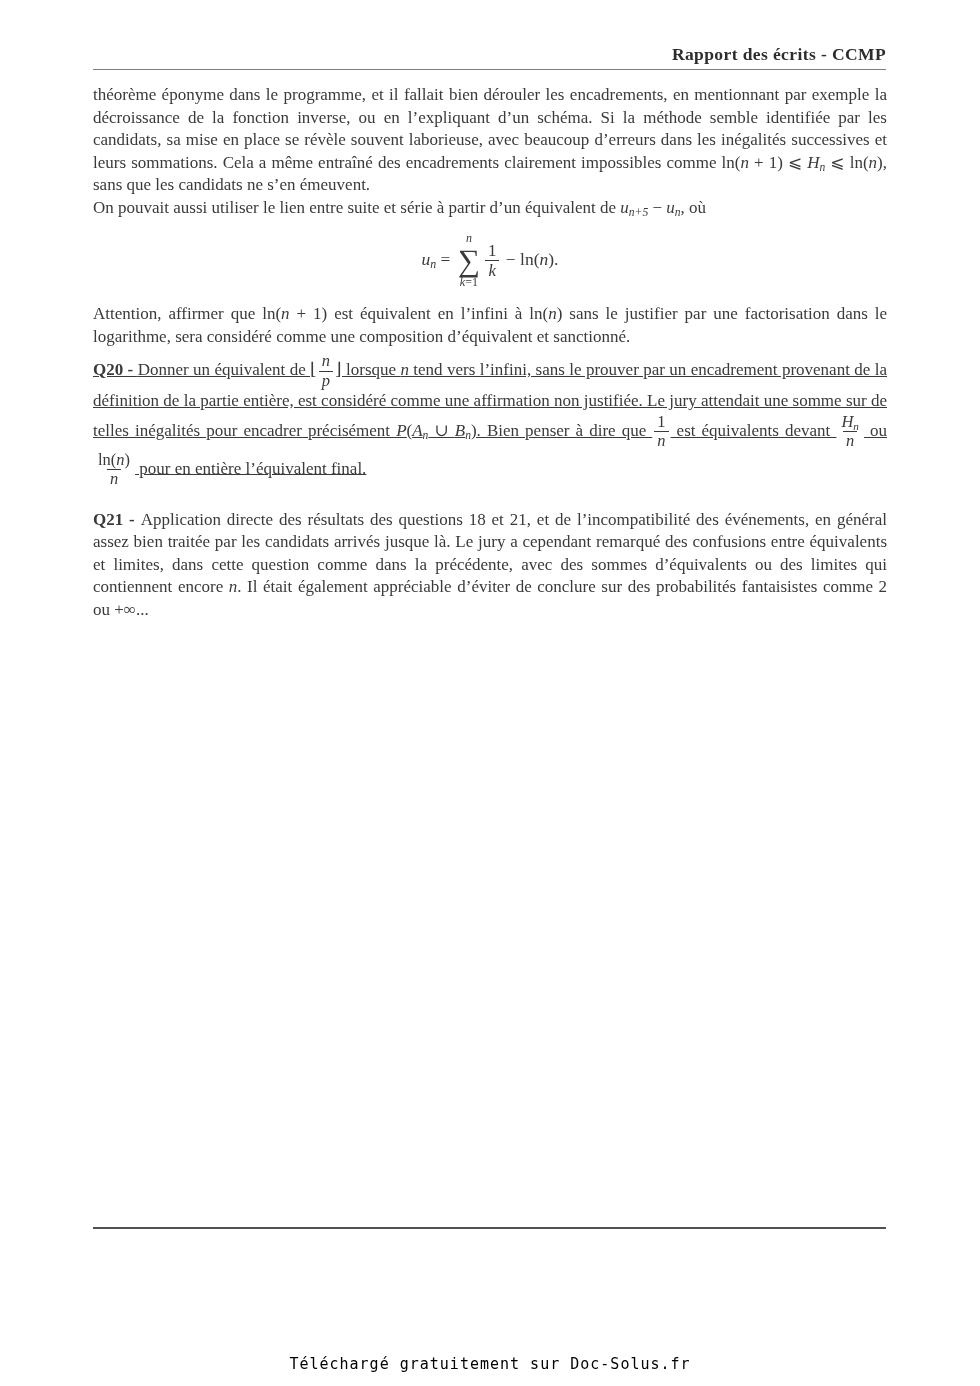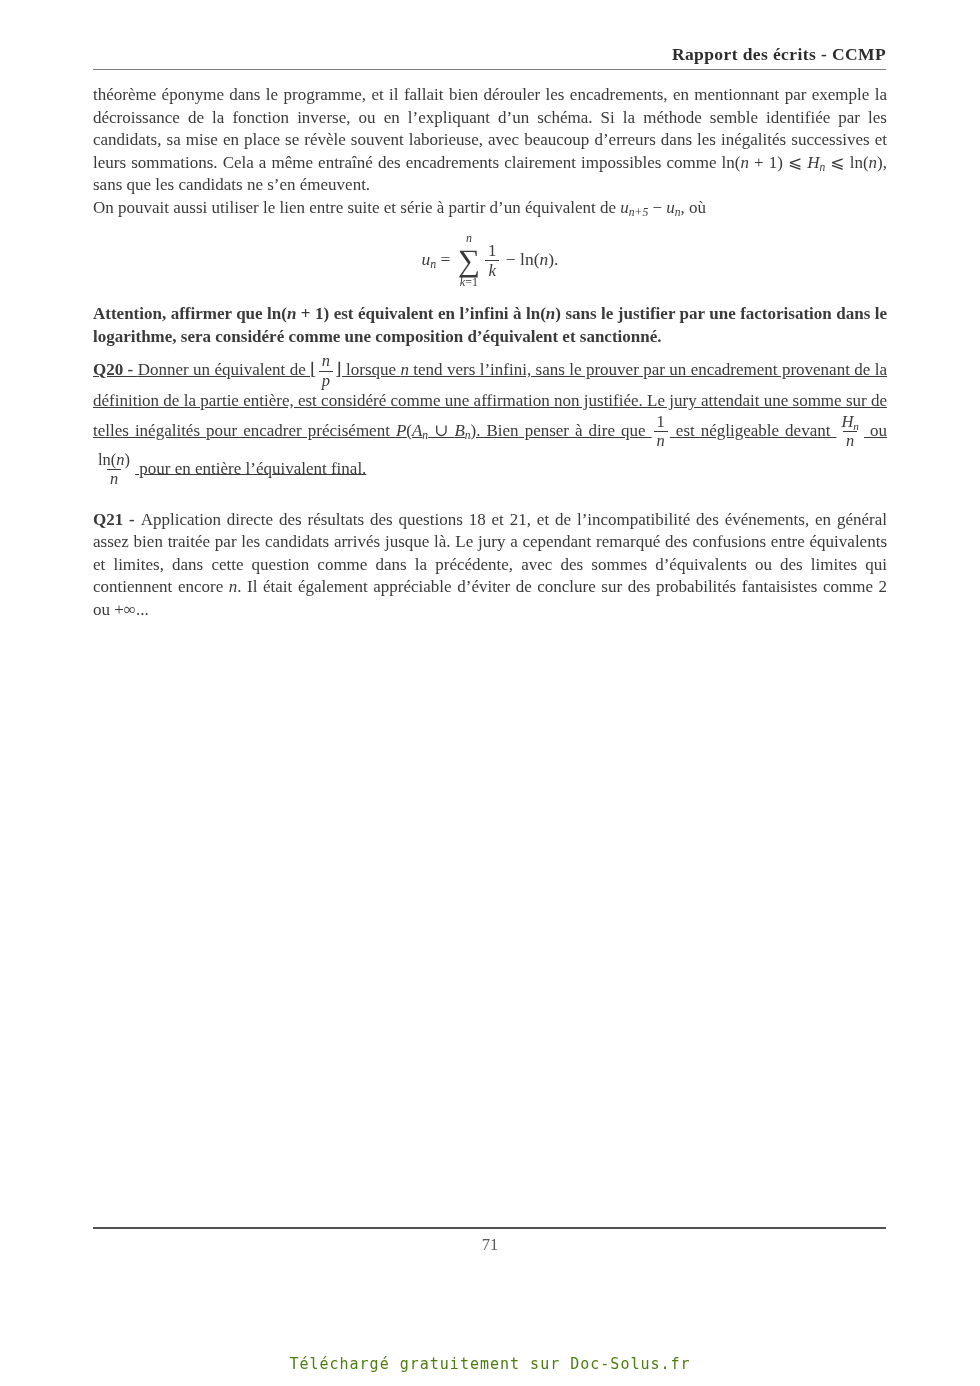--- a/index.html
+++ b/index.html
@@ -13,21 +13,21 @@
   }
   .header-rule{
     position:absolute;top:69px;left:93px;width:793px;height:0;
     border:0;border-top:1.5px solid #7d7d7d;margin:0;
   }
   .content{
     position:absolute;top:84px;left:93px;width:794px;
     font-size:17px;line-height:22.6px;text-align:justify;
   }
   .para{margin:0;}
-  .p-attention{margin-top:7px;font-weight:bold;}
+  .p-attention{margin-top:7px;}
   .p-q20{margin-top:4px;text-decoration:underline;}
   .p-q21{margin-top:20px;}
   .rm{font-style:normal;}
   .it{font-style:italic;}
   .bf{font-weight:bold;}
   .sub{font-size:68%;font-style:italic;vertical-align:-0.25em;line-height:0;}
   .frac{
     display:inline-flex;flex-direction:column;align-items:center;
     vertical-align:middle;margin:0 2px;line-height:1.12;font-size:0.97em;
   }
@@ -54,21 +54,21 @@
     position:absolute;top:1227px;left:93px;width:793px;height:0;
     border:0;border-top:2px solid #515151;margin:0;
   }
   .page-number{
     position:absolute;top:1235px;left:0;width:980px;text-align:center;
     font-size:16.5px;color:#5a5a5a;
   }
   .watermark{
     position:absolute;top:1355px;left:0;width:980px;text-align:center;
     font-family:"DejaVu Sans Mono","Liberation Mono",monospace;
-    font-size:15px;color:#4d7c0f;letter-spacing:1px;
+    font-size:15px;color:#000000;letter-spacing:1px;
   }
 </style>
 </head>
 <body>
 
 <div class="page">
 
   <div class="header-title">Rapport des écrits - CCMP</div>
   <hr class="header-rule">
 
@@ -85,28 +85,27 @@
           <span class="den"><span class="it">k</span></span>
         </span><span class="rm"> − ln(</span><span class="it">n</span><span class="rm">).</span></div>
 
     <p class="para p-attention"><span class="rm">Attention, affirmer que ln(</span><span class="it">n</span><span class="rm"> + 1) est équivalent en l’infini à ln(</span><span class="it">n</span><span class="rm">) sans le justifier par une factorisation dans le logarithme, sera considéré comme une composition d’équivalent et sanctionné.</span></p>
     <p class="para p-q20"><span class="bf">Q20 - </span><span class="rm">Donner un équivalent de ⌊</span><span class="frac">
           <span class="num"><span class="it">n</span></span>
           <span class="den"><span class="it">p</span></span>
         </span><span class="rm">⌋ lorsque </span><span class="it">n</span><span class="rm"> tend vers l’infini, sans le prouver par un encadrement provenant de la définition de la partie entière, est considéré comme une affirmation non justifiée. Le jury attendait une somme sur de telles inégalités pour encadrer précisément </span><span class="it">P</span><span class="rm">(</span><span class="it">A</span><span class="sub">n</span><span class="rm"> ∪ </span><span class="it">B</span><span class="sub">n</span><span class="rm">). Bien penser à dire que </span><span class="frac">
           <span class="num"><span class="rm">1</span></span>
           <span class="den"><span class="it">n</span></span>
-        </span><span class="rm"> est négligeable devant </span><span class="frac">
+        </span><span class="rm"> est équivalents devant </span><span class="frac">
           <span class="num"><span class="it">H</span><span class="sub">n</span></span>
           <span class="den"><span class="it">n</span></span>
         </span><span class="rm"> ou </span><span class="frac">
           <span class="num"><span class="rm">ln(</span><span class="it">n</span><span class="rm">)</span></span>
           <span class="den"><span class="it">n</span></span>
         </span><span class="rm"> pour en entière l’équivalent final.</span></p>
     <p class="para p-q21"><span class="bf">Q21 - </span><span class="rm">Application directe des résultats des questions 18 et 21, et de l’incompatibilité des événements, en général assez bien traitée par les candidats arrivés jusque là. Le jury a cependant remarqué des confusions entre équivalents et limites, dans cette question comme dans la précédente, avec des sommes d’équivalents ou des limites qui contiennent encore </span><span class="it">n</span><span class="rm">. Il était également appréciable d’éviter de conclure sur des probabilités fantaisistes comme 2 ou +∞...</span></p>
 
   </div>
 
   <hr class="footer-rule">
-  <div class="page-number">71</div>
 
   <div class="watermark">Téléchargé gratuitement sur Doc-Solus.fr</div>
 </div>
 
 </body></html>

